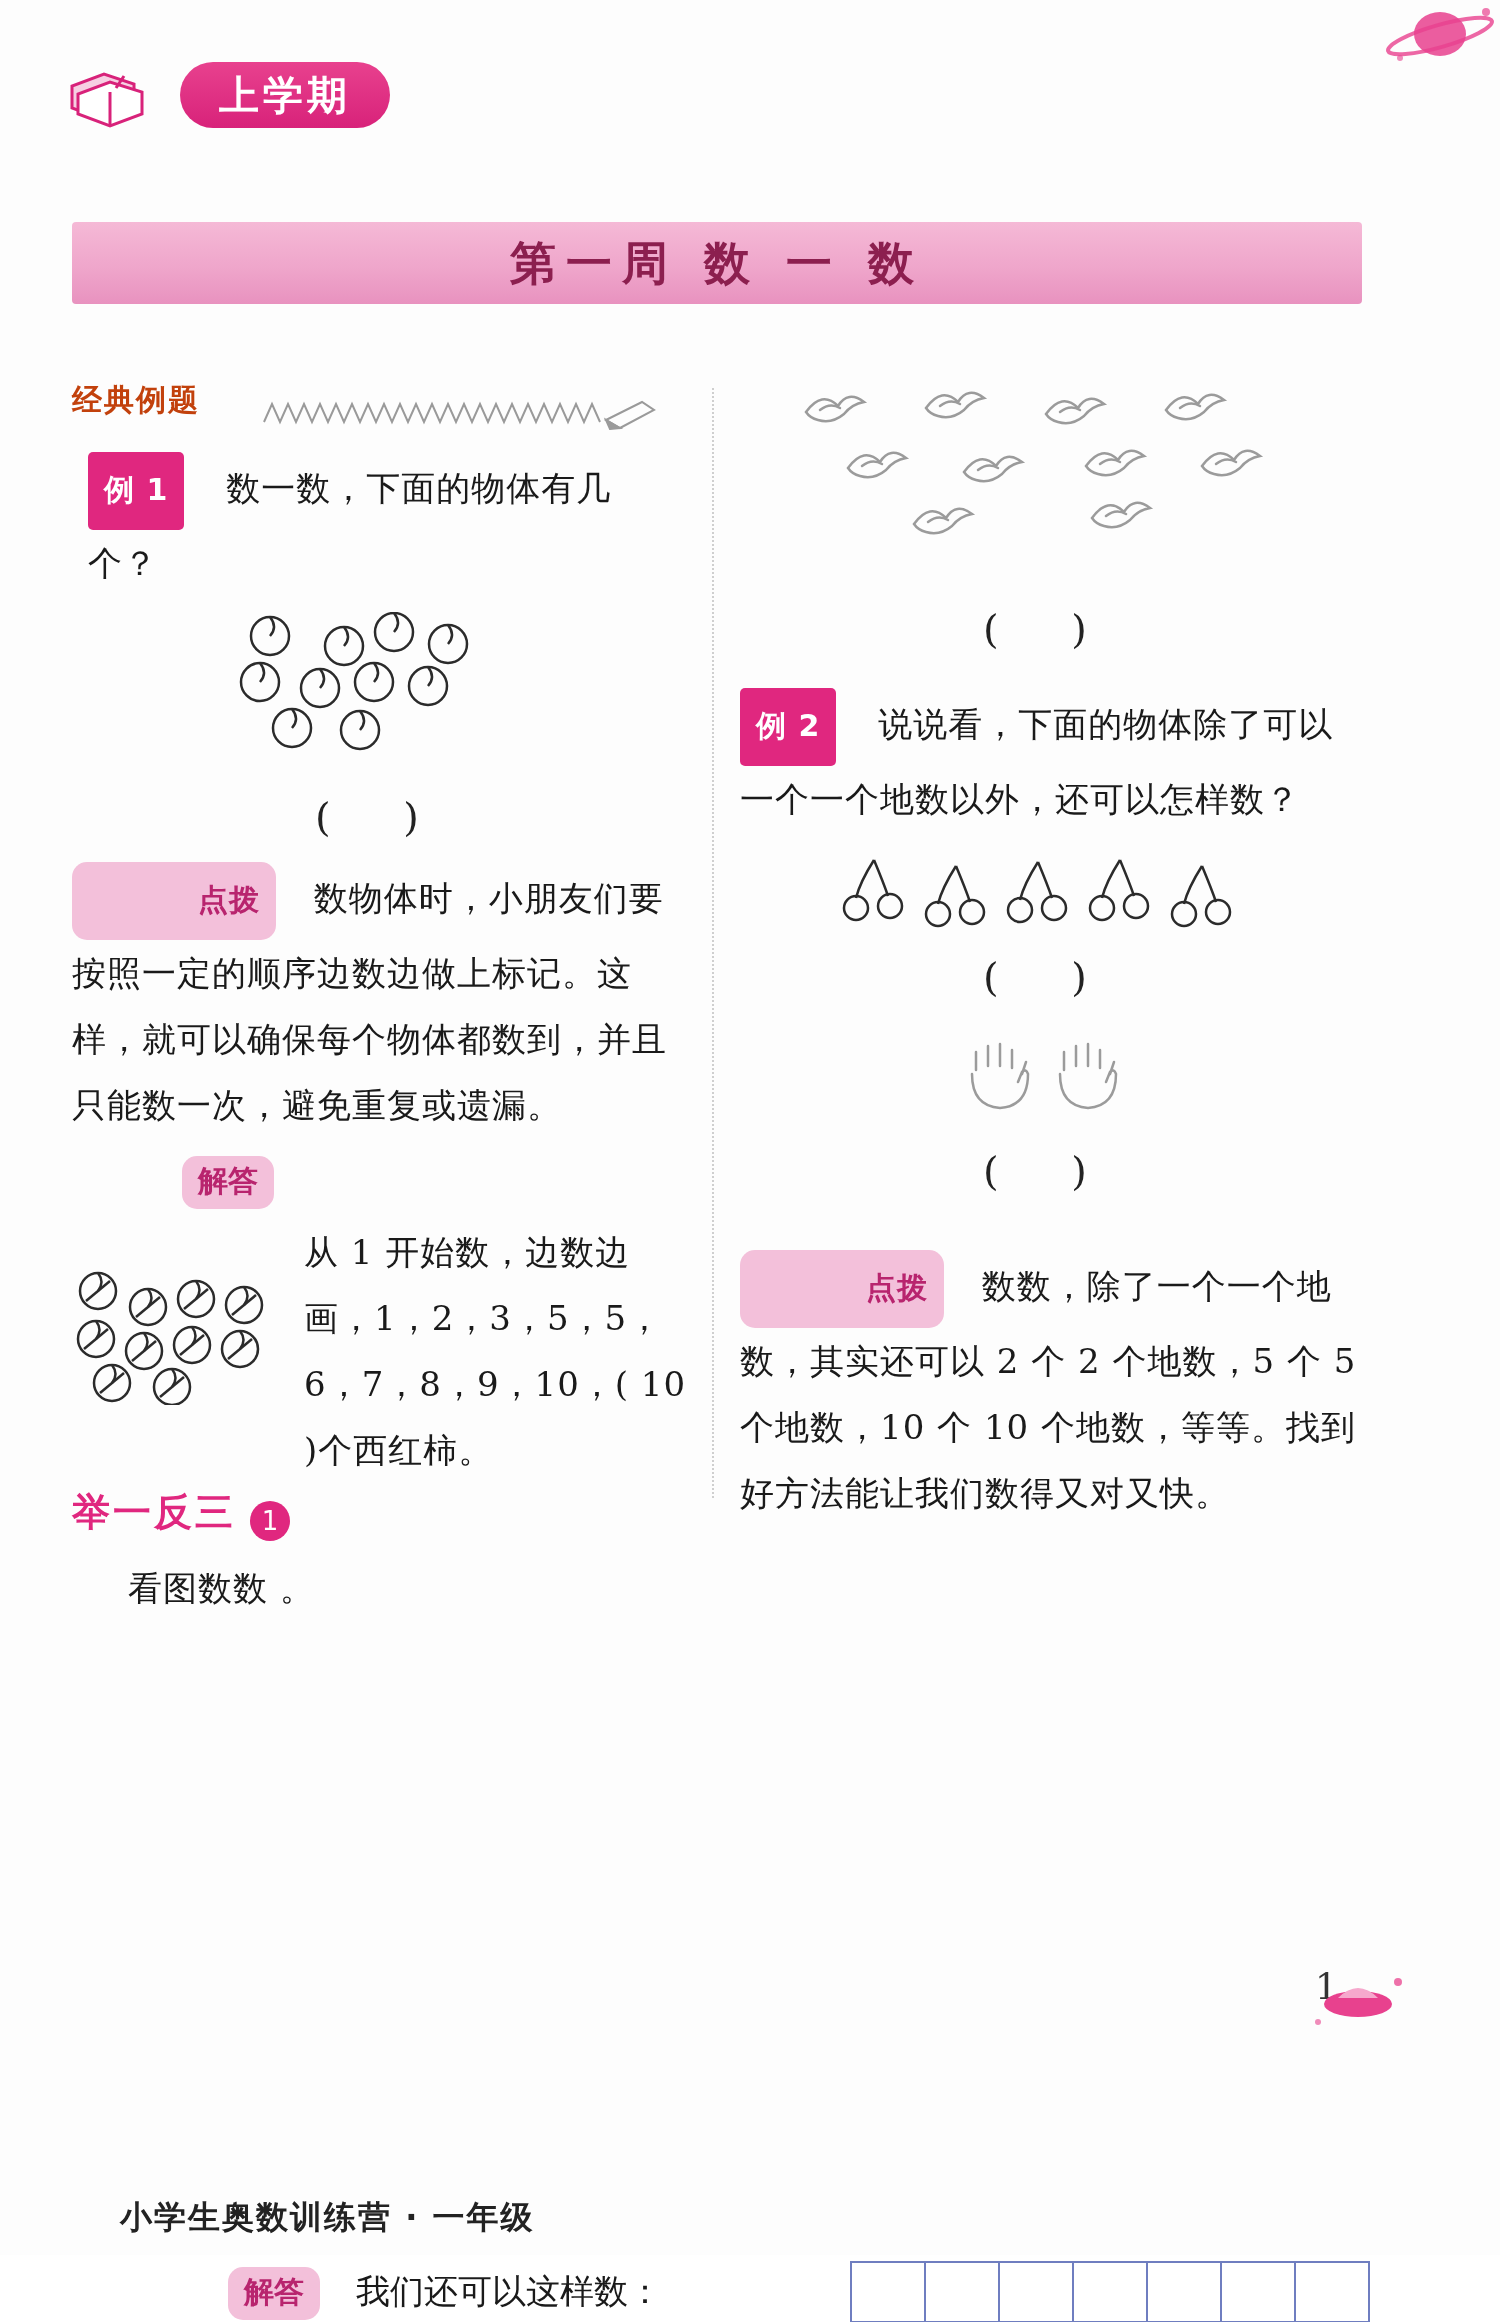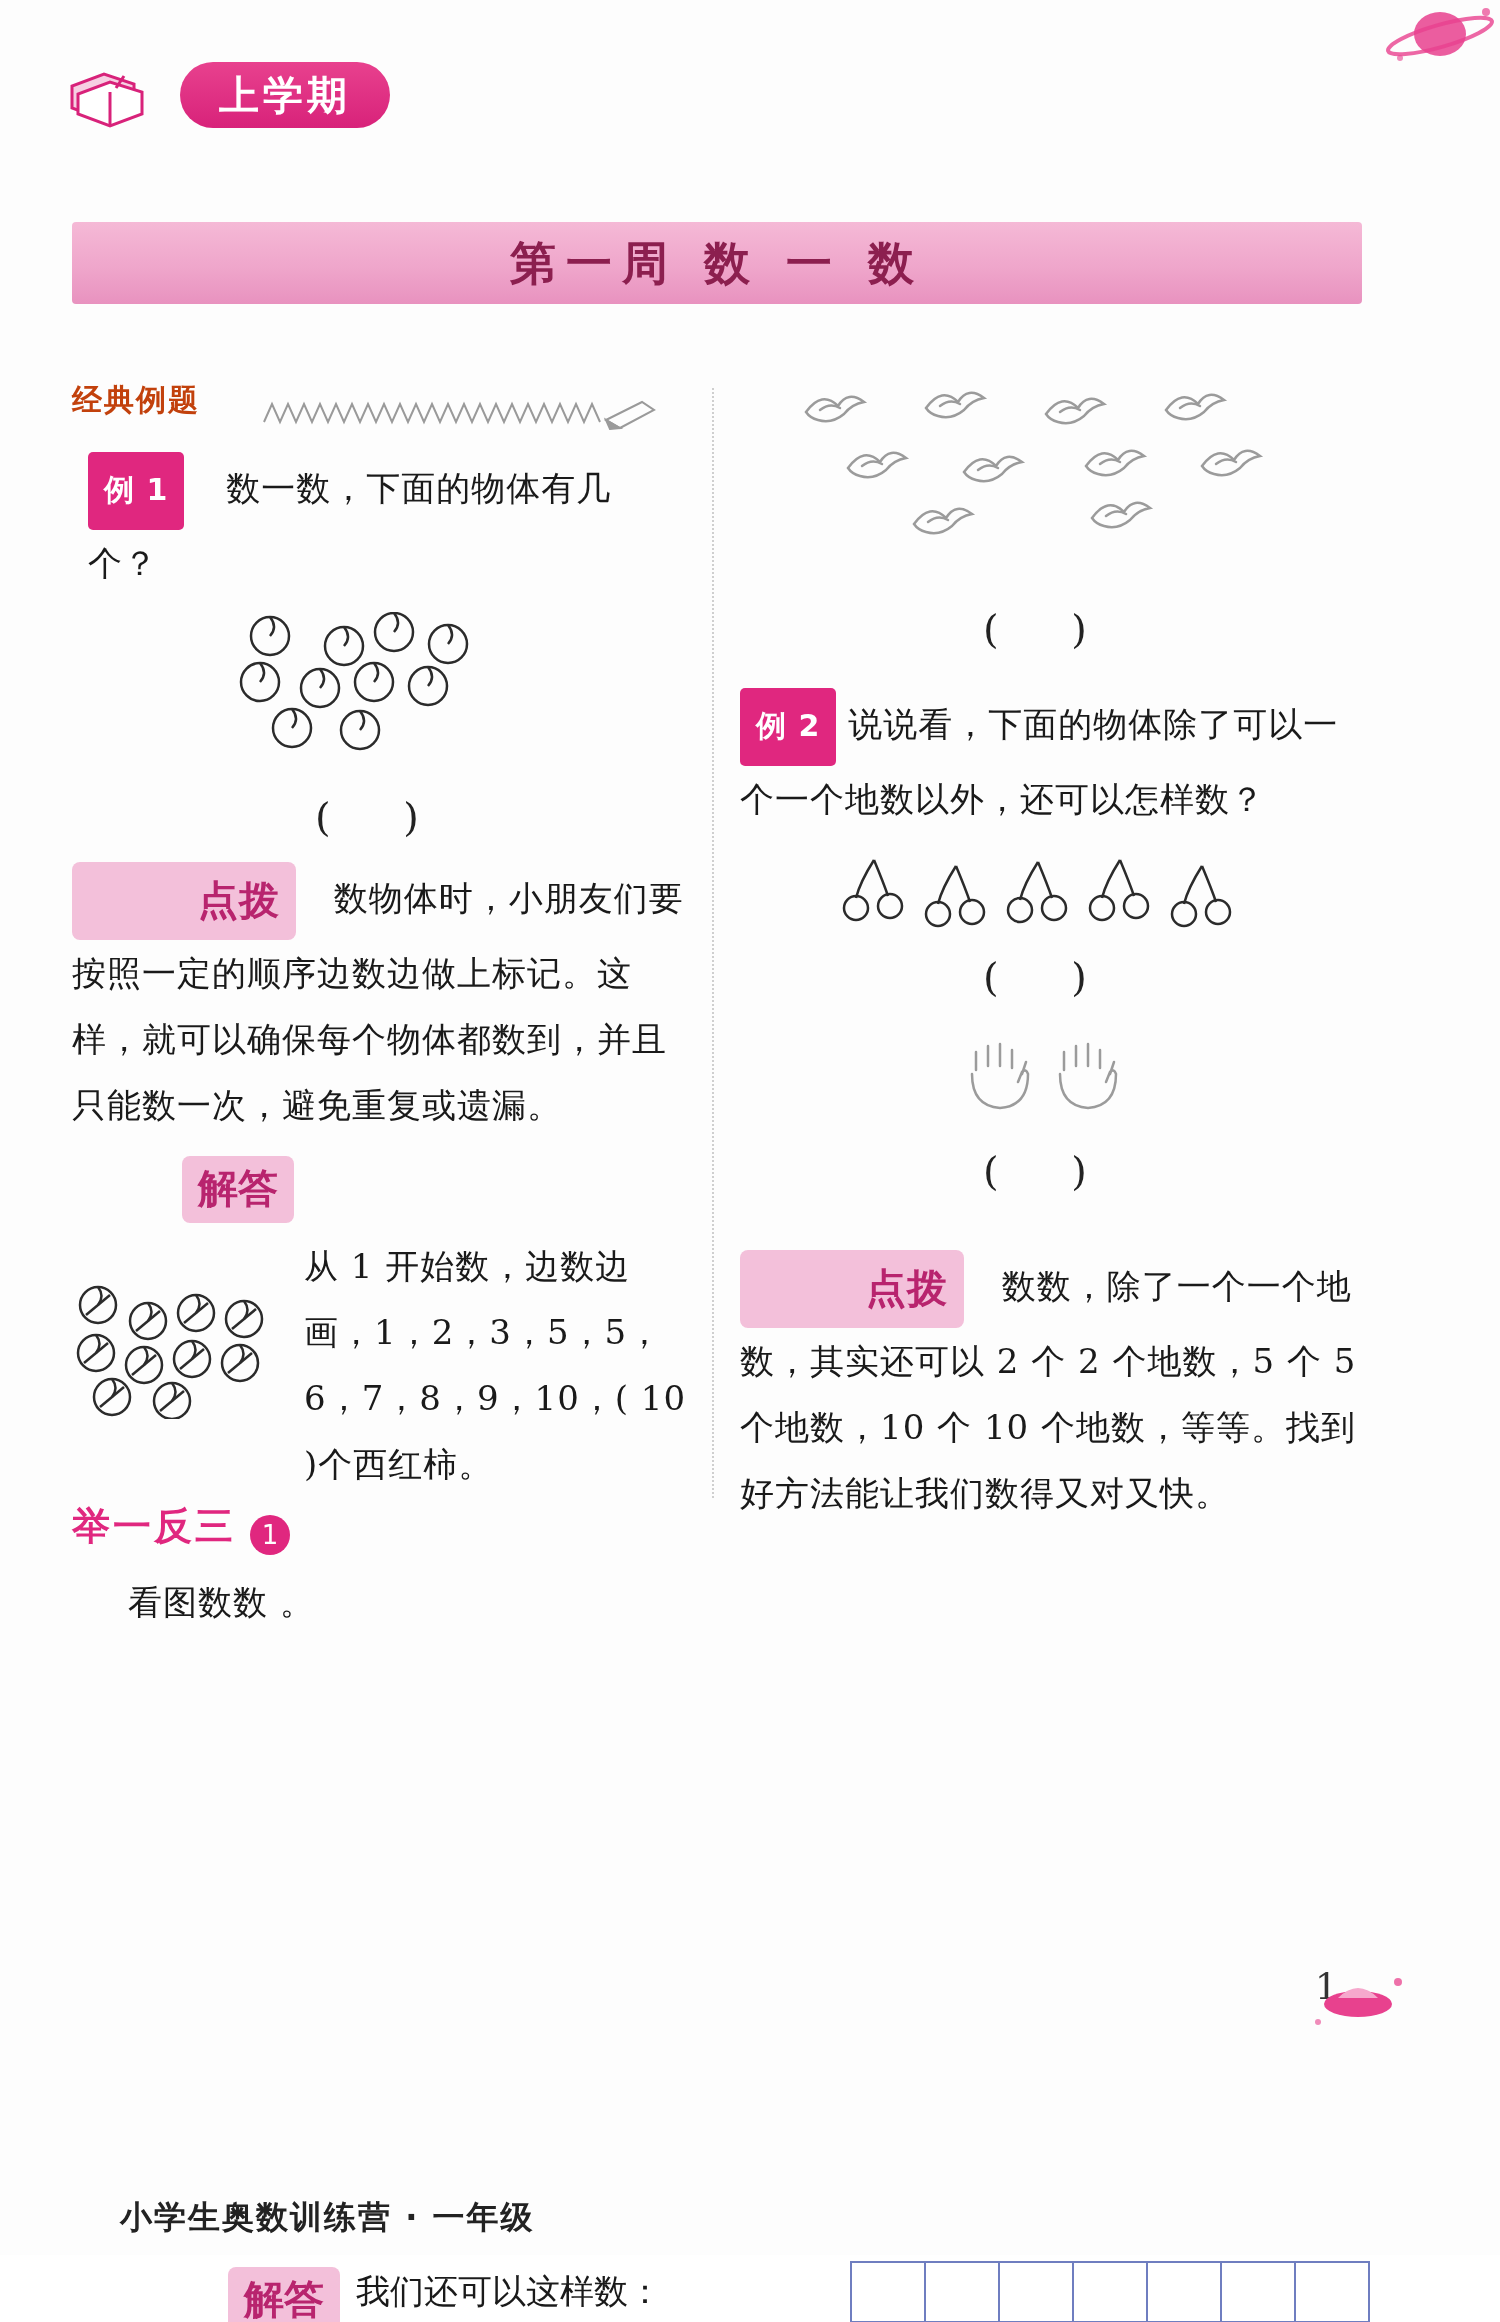--- a/index.html
+++ b/index.html
@@ -126,24 +126,24 @@
     font-weight: bold;
     padding: 5px 16px 7px 16px;
     border-radius: 5px;
     font-family: "DejaVu Sans", sans-serif;
     vertical-align: middle;
   }
   .tag-pink {
     display: inline-block;
     background: #f3c0da;
     color: #b8246e;
-    font-size: 40px;
+    font-size: 30px;
     font-weight: bold;
     padding: 5px 16px 7px 16px;
-    border-radius: 8px;
+    border-radius: 15px;
     font-family: "DejaVu Sans", sans-serif;
     vertical-align: middle;
   }
   .body-text {
     font-size: 34px;
     line-height: 66px;
     color: #1a1a1a;
     font-family: "DejaVu Serif", serif;
     letter-spacing: 1px;
   }
@@ -428,21 +428,21 @@
           <path d="M20 24 q10 -8 20 -2"></path>
         </g>
       </g>
     </svg>
 
     <div class="paren-line" style="margin-top:26px">(        )</div>
 
     <div style="margin-top:36px">
       <p class="body-text" style="margin:0">
         <span class="tag-red">例 2</span>
-        <span style="">说说看，下面的物体除了可以一个一个地数以外，还可以怎样数？</span>
+        <span style="margin-left:30px">说说看，下面的物体除了可以一个一个地数以外，还可以怎样数？</span>
       </p>
     </div>
 
     <svg class="drawing" style="margin:22px auto 0 auto" width="420" height="80" viewBox="0 0 420 80">
       <g fill="none" stroke="#2b2b2b" stroke-width="2.5">
         <g transform="translate(8,0)">
           <path d="M26 6 q-14 22 -18 38"></path>
             <path d="M26 6 q10 24 14 36"></path>
           <circle cx="8" cy="54" r="12"></circle>
             <circle cx="42" cy="52" r="12"></circle>

